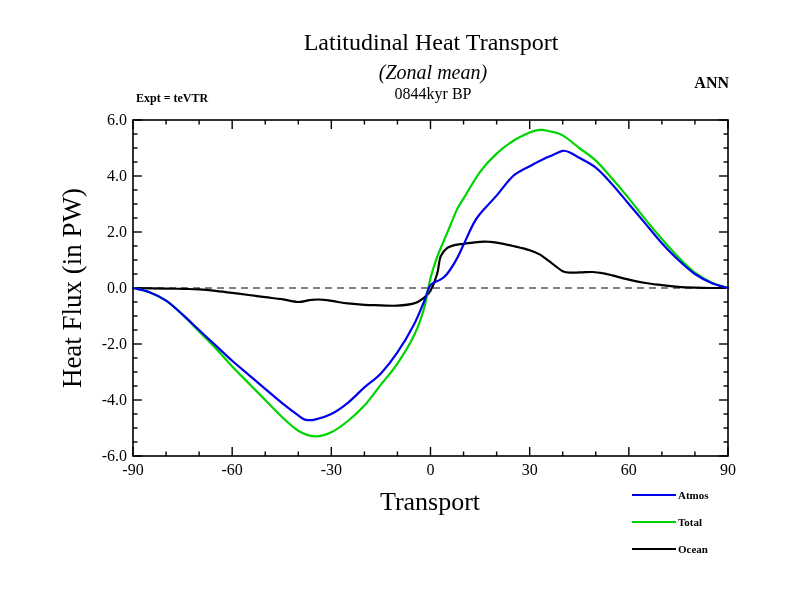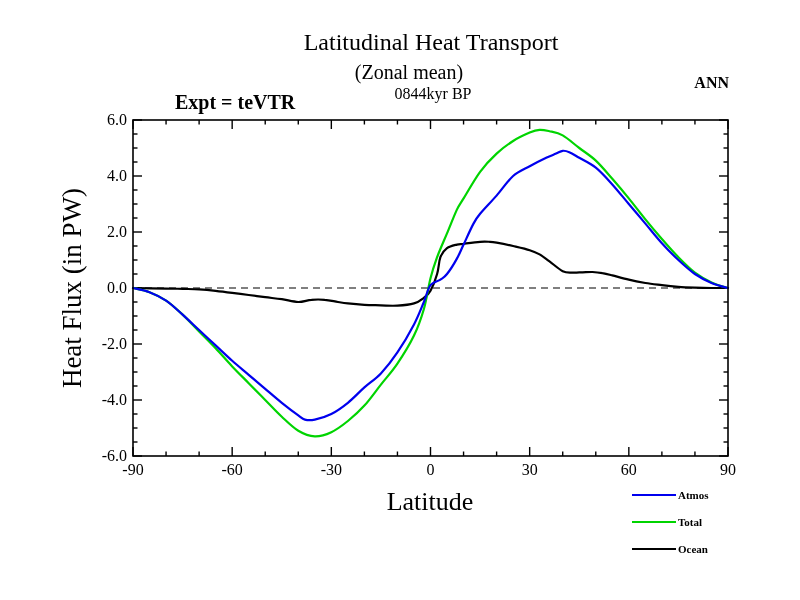--- a/index.html
+++ b/index.html
@@ -3,39 +3,39 @@
 <meta charset="utf-8">
 <style>
   html,body{margin:0;padding:0;}
   body{
     width:800px;height:600px;background:#ffffff;position:relative;
     font-family:"Liberation Serif","DejaVu Serif",serif;color:#000;
     overflow:hidden;
   }
   .abs{position:absolute;white-space:nowrap;}
   .title{top:29px;left:431px;transform:translateX(-50%);font-size:24px;}
-  .subtitle{top:61px;left:409px;transform:translateX(-50%);font-size:20px;}
+  .subtitle{top:61px;left:433px;transform:translateX(-50%);font-size:20px;font-style:italic;}
   .date-label{top:85px;left:433px;transform:translateX(-50%);font-size:16px;text-align:center;}
-  .expt-label{top:91px;left:136px;font-size:20px;font-weight:bold;margin-left:39px;}
+  .expt-label{top:91px;left:136px;font-size:12px;font-weight:bold;}
   .season-label{top:74px;right:71px;font-size:16px;font-weight:bold;}
   .xlabel{top:487px;left:430px;transform:translateX(-50%);font-size:26px;}
   .ylabel{top:288px;left:72px;transform:translate(-50%,-50%) rotate(-90deg);font-size:27px;}
   svg.chart{position:absolute;top:0;left:0;}
   svg text{font-family:"Liberation Serif","DejaVu Serif",serif;}
 </style>
 </head>
 <body>
 
 <div class="abs title">Latitudinal Heat Transport</div>
 <div class="abs subtitle">(Zonal mean)</div>
 <div class="abs date-label">0844kyr BP</div>
 <div class="abs expt-label">Expt = teVTR</div>
 <div class="abs season-label">ANN</div>
 <div class="abs ylabel">Heat Flux (in PW)</div>
-<div class="abs xlabel">Latitude</div>
+<div class="abs xlabel">Transport</div>
 
 <svg class="chart" width="800" height="600" viewBox="0 0 800 600">
     <line x1="133" y1="288" x2="728" y2="288" stroke="#000" stroke-width="1.1" stroke-dasharray="7 5"></line>
     <line x1="133" y1="456" x2="133" y2="447" stroke="#000" stroke-width="1.4"></line>
     <line x1="133" y1="120" x2="133" y2="129" stroke="#000" stroke-width="1.4"></line>
     <text x="133" y="475" text-anchor="middle" font-size="16" fill="#000">-90</text>
     <line x1="232.16666666666666" y1="456" x2="232.16666666666666" y2="447" stroke="#000" stroke-width="1.4"></line>
     <line x1="232.16666666666666" y1="120" x2="232.16666666666666" y2="129" stroke="#000" stroke-width="1.4"></line>
     <text x="232.16666666666666" y="475" text-anchor="middle" font-size="16" fill="#000">-60</text>
     <line x1="331.3333333333333" y1="456" x2="331.3333333333333" y2="447" stroke="#000" stroke-width="1.4"></line>

